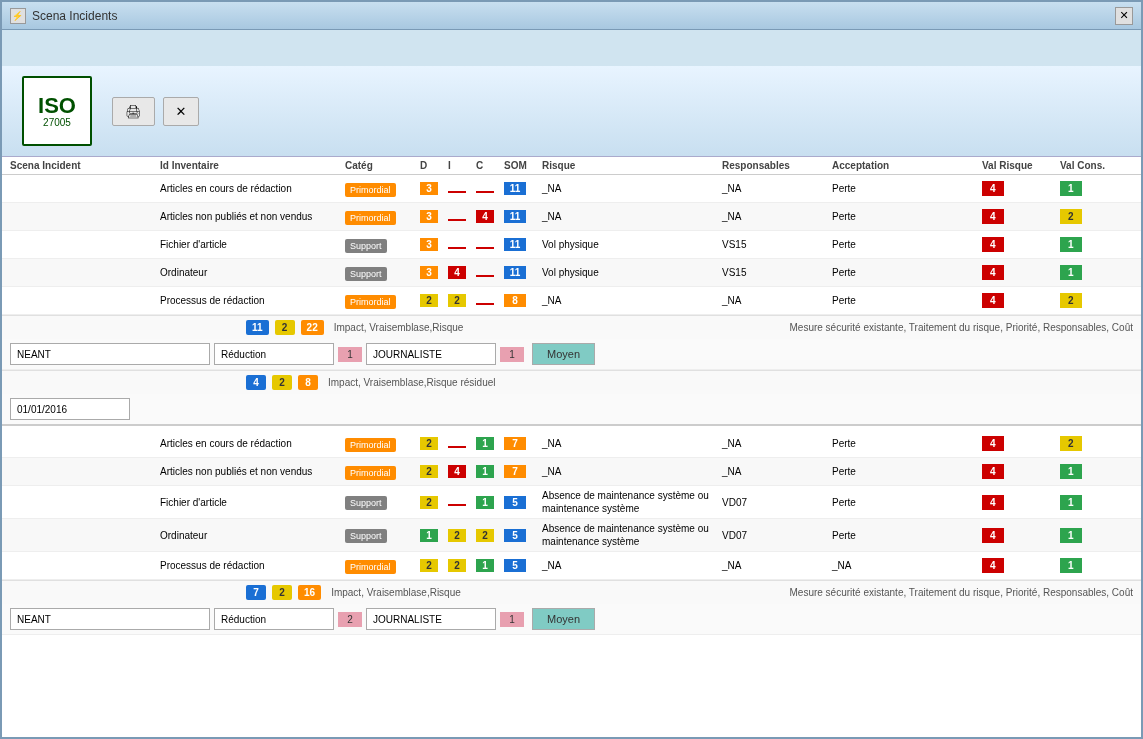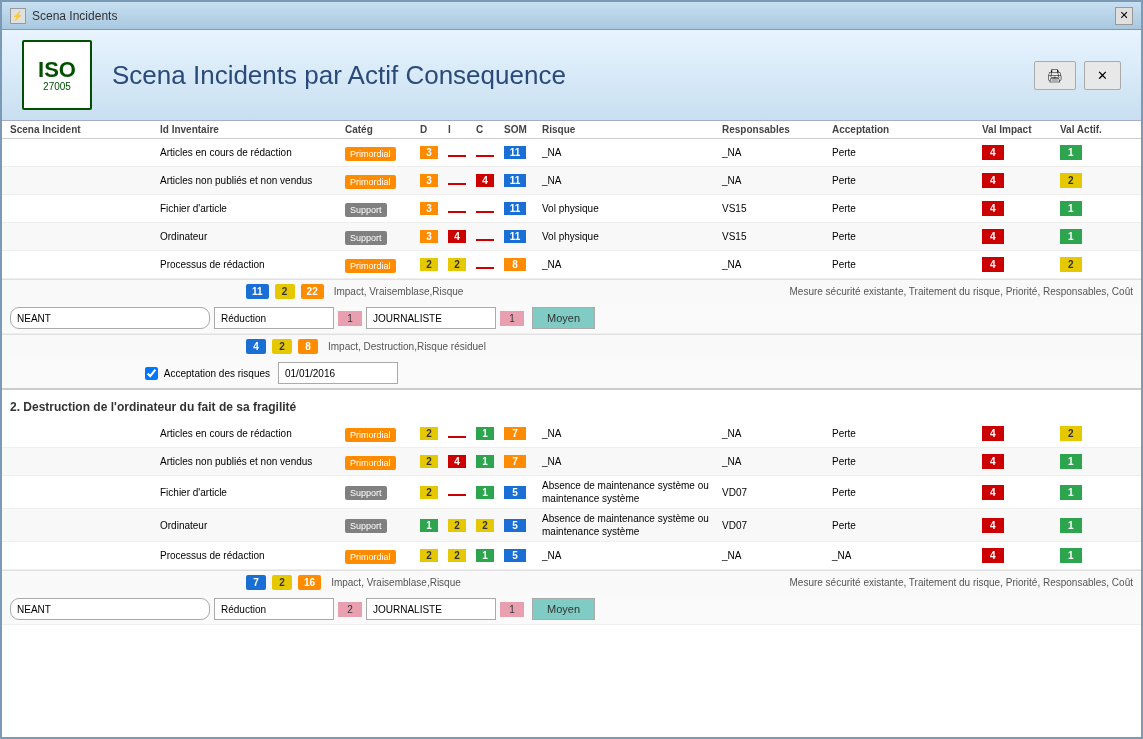--- a/index.html
+++ b/index.html
@@ -4,75 +4,74 @@
   <style>
     * { box-sizing: border-box; margin: 0; padding: 0; }
     body { font-family: Arial, sans-serif; font-size: 11px; background: #d0e4f0; overflow: hidden; }
 
     .window { width: 1143px; height: 739px; background: #d0e4f0; border: 2px solid #7a9ab5; display: flex; flex-direction: column; }
     .title-bar { background: linear-gradient(to bottom, #c8dff0, #a8c8e0); height: 28px; display: flex; align-items: center; padding: 0 8px; border-bottom: 1px solid #7a9ab5; }
     .title-bar-icon { width: 16px; height: 16px; margin-right: 6px; background: #e0e0e0; border: 1px solid #999; display: flex; align-items: center; justify-content: center; font-size: 9px; font-weight: bold; color: #333; }
     .title-bar-text { font-size: 12px; color: #333; }
     .title-bar-close { margin-left: auto; width: 18px; height: 18px; background: #e0e0e0; border: 1px solid #999; display: flex; align-items: center; justify-content: center; cursor: pointer; font-size: 11px; }
 
-    .header-bar { background: linear-gradient(to bottom, #e8f4ff, #c8dff0); padding: 10px 20px; display: flex; align-items: center; border-bottom: 1px solid #aac; }
+    .header-bar { background: linear-gradient(to bottom, #e8f4ff, #c8dff0); padding: 10px 20px; display: flex; align-items: center; border-bottom: 1px solid #aac; margin-top: 36px; }
     .iso-logo { width: 70px; height: 70px; border: 2px solid #005000; display: flex; flex-direction: column; align-items: center; justify-content: center; background: white; margin-right: 20px; border-radius: 2px; }
     .iso-logo-text { font-size: 22px; font-weight: bold; color: #005000; line-height: 1; }
     .iso-logo-num { font-size: 10px; color: #005000; }
     .header-title { font-size: 26px; color: #2a4a7a; font-weight: normal; flex: 1; }
     .header-buttons { display: flex; gap: 8px; }
     .header-btn { background: #e8e8e8; border: 1px solid #aaa; padding: 6px 12px; cursor: pointer; border-radius: 2px; font-size: 13px; }
 
     .section-title { padding: 6px 8px; font-size: 12px; font-weight: bold; color: #333; background: white; }
 
     .badge { display: inline-block; padding: 2px 6px; color: white; font-size: 10px; font-weight: bold; border-radius: 2px; text-align: center; min-width: 20px; }
     .badge-orange { background: #ff8c00; }
     .badge-blue { background: #1a6fd4; }
     .badge-yellow { background: #e6c800; color: #333; }
     .detail-input { border: 1px solid #aaa; padding: 2px 6px; font-size: 10px; height: 22px; }
-    .detail-input-wide { width: 220px; border-radius: 9px; }
+    .detail-input-wide { width: 220px; }
 
     .section-block { margin-bottom: 4px; }
   </style>
 </head>
 <body>
 
 <div class="window">
 
   <div class="title-bar">
     <div class="title-bar-icon">⚡</div>
     <span class="title-bar-text">Scena Incidents</span>
     <div class="title-bar-close">✕</div>
   </div>
 
   <div class="header-bar">
     <div class="iso-logo">
       <div class="iso-logo-text">ISO</div>
       <div class="iso-logo-num">27005</div>
     </div>
-    <div class="header-title">Scena Incidents par Actif Consequence</div>
     <div class="header-buttons">
       <button class="header-btn">🖨</button>
       <button class="header-btn">✕</button>
     </div>
   </div>
 
   <div style="background:white; border-bottom:1px solid #ccc; padding: 3px 8px; display:grid; grid-template-columns: 150px 185px 75px 28px 28px 28px 38px 180px 110px 150px 78px 60px; font-size:10px; color:#444; font-weight:bold;">
     <div>Scena Incident</div>
     <div>Id Inventaire</div>
     <div>Catég</div>
     <div>D</div>
     <div>I</div>
     <div>C</div>
     <div>SOM</div>
     <div>Risque</div>
     <div>Responsables</div>
     <div>Acceptation</div>
-    <div>Val Impact</div>
-    <div>Val Actif.</div>
+    <div>Val Risque</div>
+    <div>Val Cons.</div>
   </div>
 
   <div style="flex:1; overflow-y:auto; background:white;">
 
     <div class="section-block">
 
       <div id="s1-rows">
           <div style="display: grid; grid-template-columns: 150px 185px 75px 28px 28px 28px 38px 180px 110px 150px 78px 60px; padding: 3px 8px; align-items: center; border-bottom: 1px solid rgb(238, 238, 238); min-height: 28px;">
       <div style="font-size:10px;"></div>
       <div style="font-size:10px;">Articles en cours de rédaction</div>
@@ -231,34 +230,29 @@
         <input class="detail-input" style="width: 130px;" type="text" value="JOURNALISTE">
         <span style="background:#e8a0b0; color:#333; padding:2px 8px; font-size:10px; min-width:24px; text-align:center;">1</span>
         <div style="background:#80cbc4; color:#333; padding:4px 14px; font-size:11px; border:1px solid #aaa; margin-left:4px;">Moyen</div>
       </div>
 
       <div style="display:flex; align-items:center; padding:4px 8px; background:#f9f9f9; border-top:1px solid #e0e0e0; gap:6px;">
         <div style="width:230px;"></div>
         <span class="badge badge-blue" style="background:#1a6fd4;">4</span>
         <span class="badge badge-yellow">2</span>
         <span class="badge badge-orange">8</span>
-        <span style="font-size:10px; color:#555; margin-left:4px;">Impact, Destruction,Risque résiduel</span>
+        <span style="font-size:10px; color:#555; margin-left:4px;">Impact, Vraisemblase,Risque résiduel</span>
       </div>
 
       <div style="display:flex; align-items:center; padding:4px 8px; background:#fafafa; border-bottom:2px solid #ccc; gap:8px;">
-        <div style="width:260px; display:flex; align-items:center; justify-content:flex-end; gap:6px;">
-          <input type="checkbox" checked="" style="">
-          <span style="font-size:10px;">Acceptation des risques</span>
-        </div>
         <input class="detail-input" style="width: 120px;" type="text" value="01/01/2016">
       </div>
     </div>
 
     <div class="section-block">
-      <div class="section-title">2. Destruction de l'ordinateur du fait de sa fragilité</div>
 
       <div id="s2-rows">
           <div style="display: grid; grid-template-columns: 150px 185px 75px 28px 28px 28px 38px 180px 110px 150px 78px 60px; padding: 3px 8px; align-items: center; border-bottom: 1px solid rgb(238, 238, 238); min-height: 28px;">
       <div style="font-size:10px;"></div>
       <div style="font-size:10px;">Articles en cours de rédaction</div>
       <div>
         <span style="background:#ff8c00; color:white; padding:2px 5px; font-size:9px; border-radius:2px;">Primordial</span>
       </div>
       <div>
         <span style="background:#e6c800; color:#333; display:inline-block; padding:1px 5px; font-size:10px; font-weight:bold; min-width:18px; text-align:center;">2</span>

